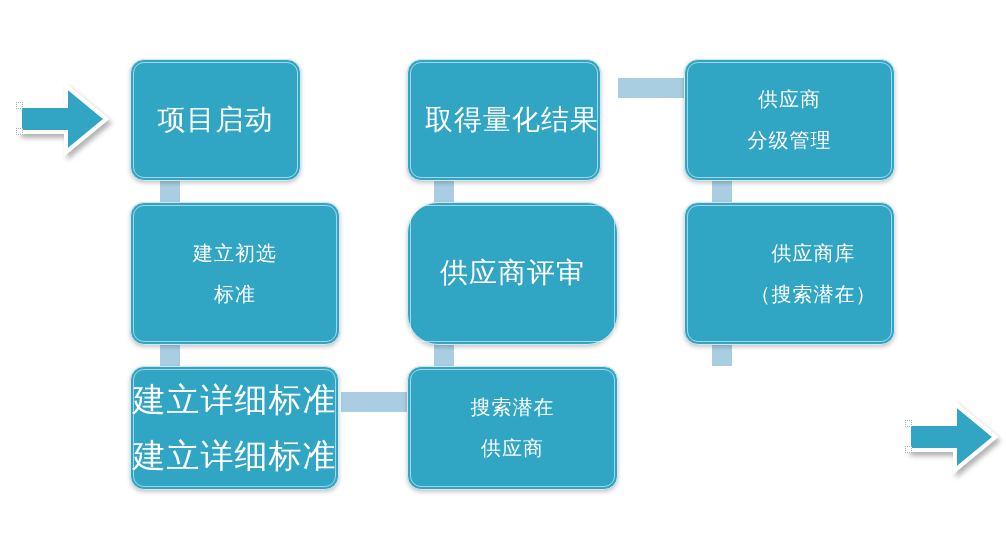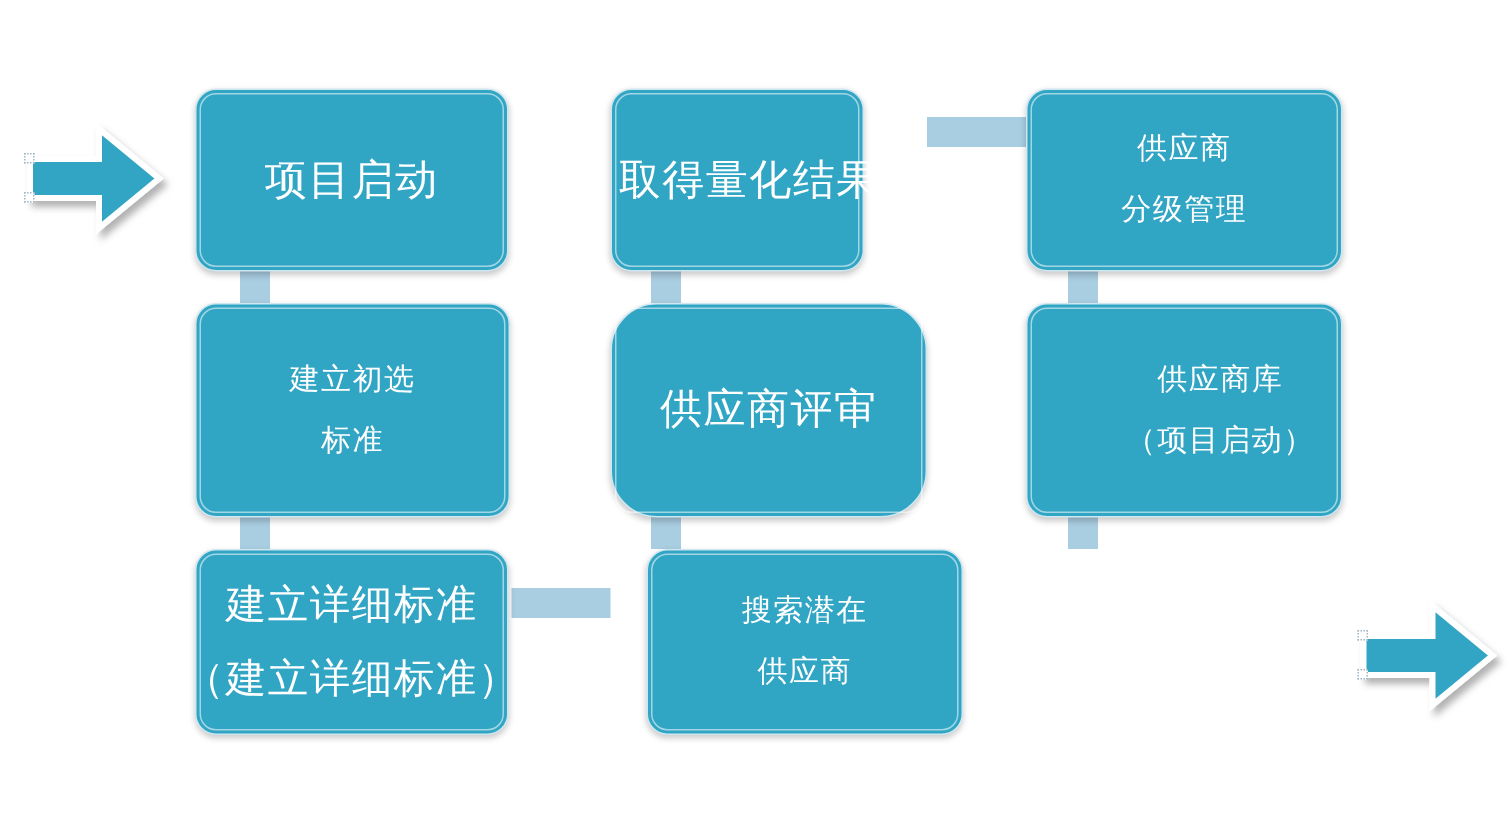--- a/index.html
+++ b/index.html
@@ -56,21 +56,21 @@
     line-height: 1.15;
     white-space: nowrap;
   }
   .node .line + .line {
     margin-top: 18px;
   }
 
   
   .fs-28 .line { font-size: 28px; }
   .fs-26 .line { font-size: 20px; }
-  .fs-25 .line { font-size: 27px; }
+  .fs-25 .line { font-size: 33px; }
 
   
   .conn {
     position: absolute;
     background: #a9cde1;
   }
 
   
   .arrow-wrap {
     position: absolute;
@@ -132,59 +132,59 @@
         </filter>
       </defs>
       <g filter="url(#ashadow2)">
         <path d="M 6 26 L 52 26 L 52 6 L 92 39 L 52 72 L 52 52 L 6 52 Z" fill="#31a5c4" stroke="#ffffff" stroke-width="4" stroke-linejoin="miter"></path>
       </g>
     </svg>
     <div class="handle" style="left:2px; top:22px;"></div>
     <div class="handle" style="left:2px; top:48px;"></div>
   </div>
 
-  <div class="node fs-28" style="left:130px; top:59px; width:209px; height:122px;">
+  <div class="node fs-28" style="left:130px; top:59px; width:171px; height:122px;">
     <span class="inner-stroke"></span>
     <span class="line">项目启动</span>
   </div>
 
   <div class="node fs-26" style="left:130px; top:202px; width:210px; height:143px;">
     <span class="inner-stroke"></span>
     <span class="line">建立初选</span>
     <span class="line">标准</span>
   </div>
 
   <div class="node fs-25" style="left:130px; top:366px; width:209px; height:124px;">
     <span class="inner-stroke"></span>
     <span class="line">建立详细标准</span>
     <span class="line">（建立详细标准）</span>
   </div>
 
-  <div class="node fs-28" style="left:407px; top:59px; width:169px; height:122px;padding-left:16px;">
+  <div class="node fs-28" style="left:407px; top:59px; width:194px; height:122px;padding-left:16px;">
     <span class="inner-stroke"></span>
     <span class="line">取得量化结果</span>
   </div>
 
   <div class="node fs-28" style="left:407px; top:202px; width:211px; height:143px;border-radius:31px;">
     <span class="inner-stroke"></span>
     <span class="line">供应商评审</span>
   </div>
 
-  <div class="node fs-26" style="left:407px; top:366px; width:211px; height:124px;margin-left:24px;">
+  <div class="node fs-26" style="left:407px; top:366px; width:211px; height:124px;">
     <span class="inner-stroke"></span>
     <span class="line">搜索潜在</span>
     <span class="line">供应商</span>
   </div>
 
   <div class="node fs-26" style="left:684px; top:59px; width:211px; height:122px;">
     <span class="inner-stroke"></span>
     <span class="line">供应商</span>
     <span class="line">分级管理</span>
   </div>
 
   <div class="node fs-26" style="left:684px; top:202px; width:211px; height:143px;padding-left:48px;">
     <span class="inner-stroke"></span>
     <span class="line">供应商库</span>
-    <span class="line">（项目启动）</span>
+    <span class="line">（搜索潜在）</span>
   </div>
 
 
 </div>
 
 </body></html>

